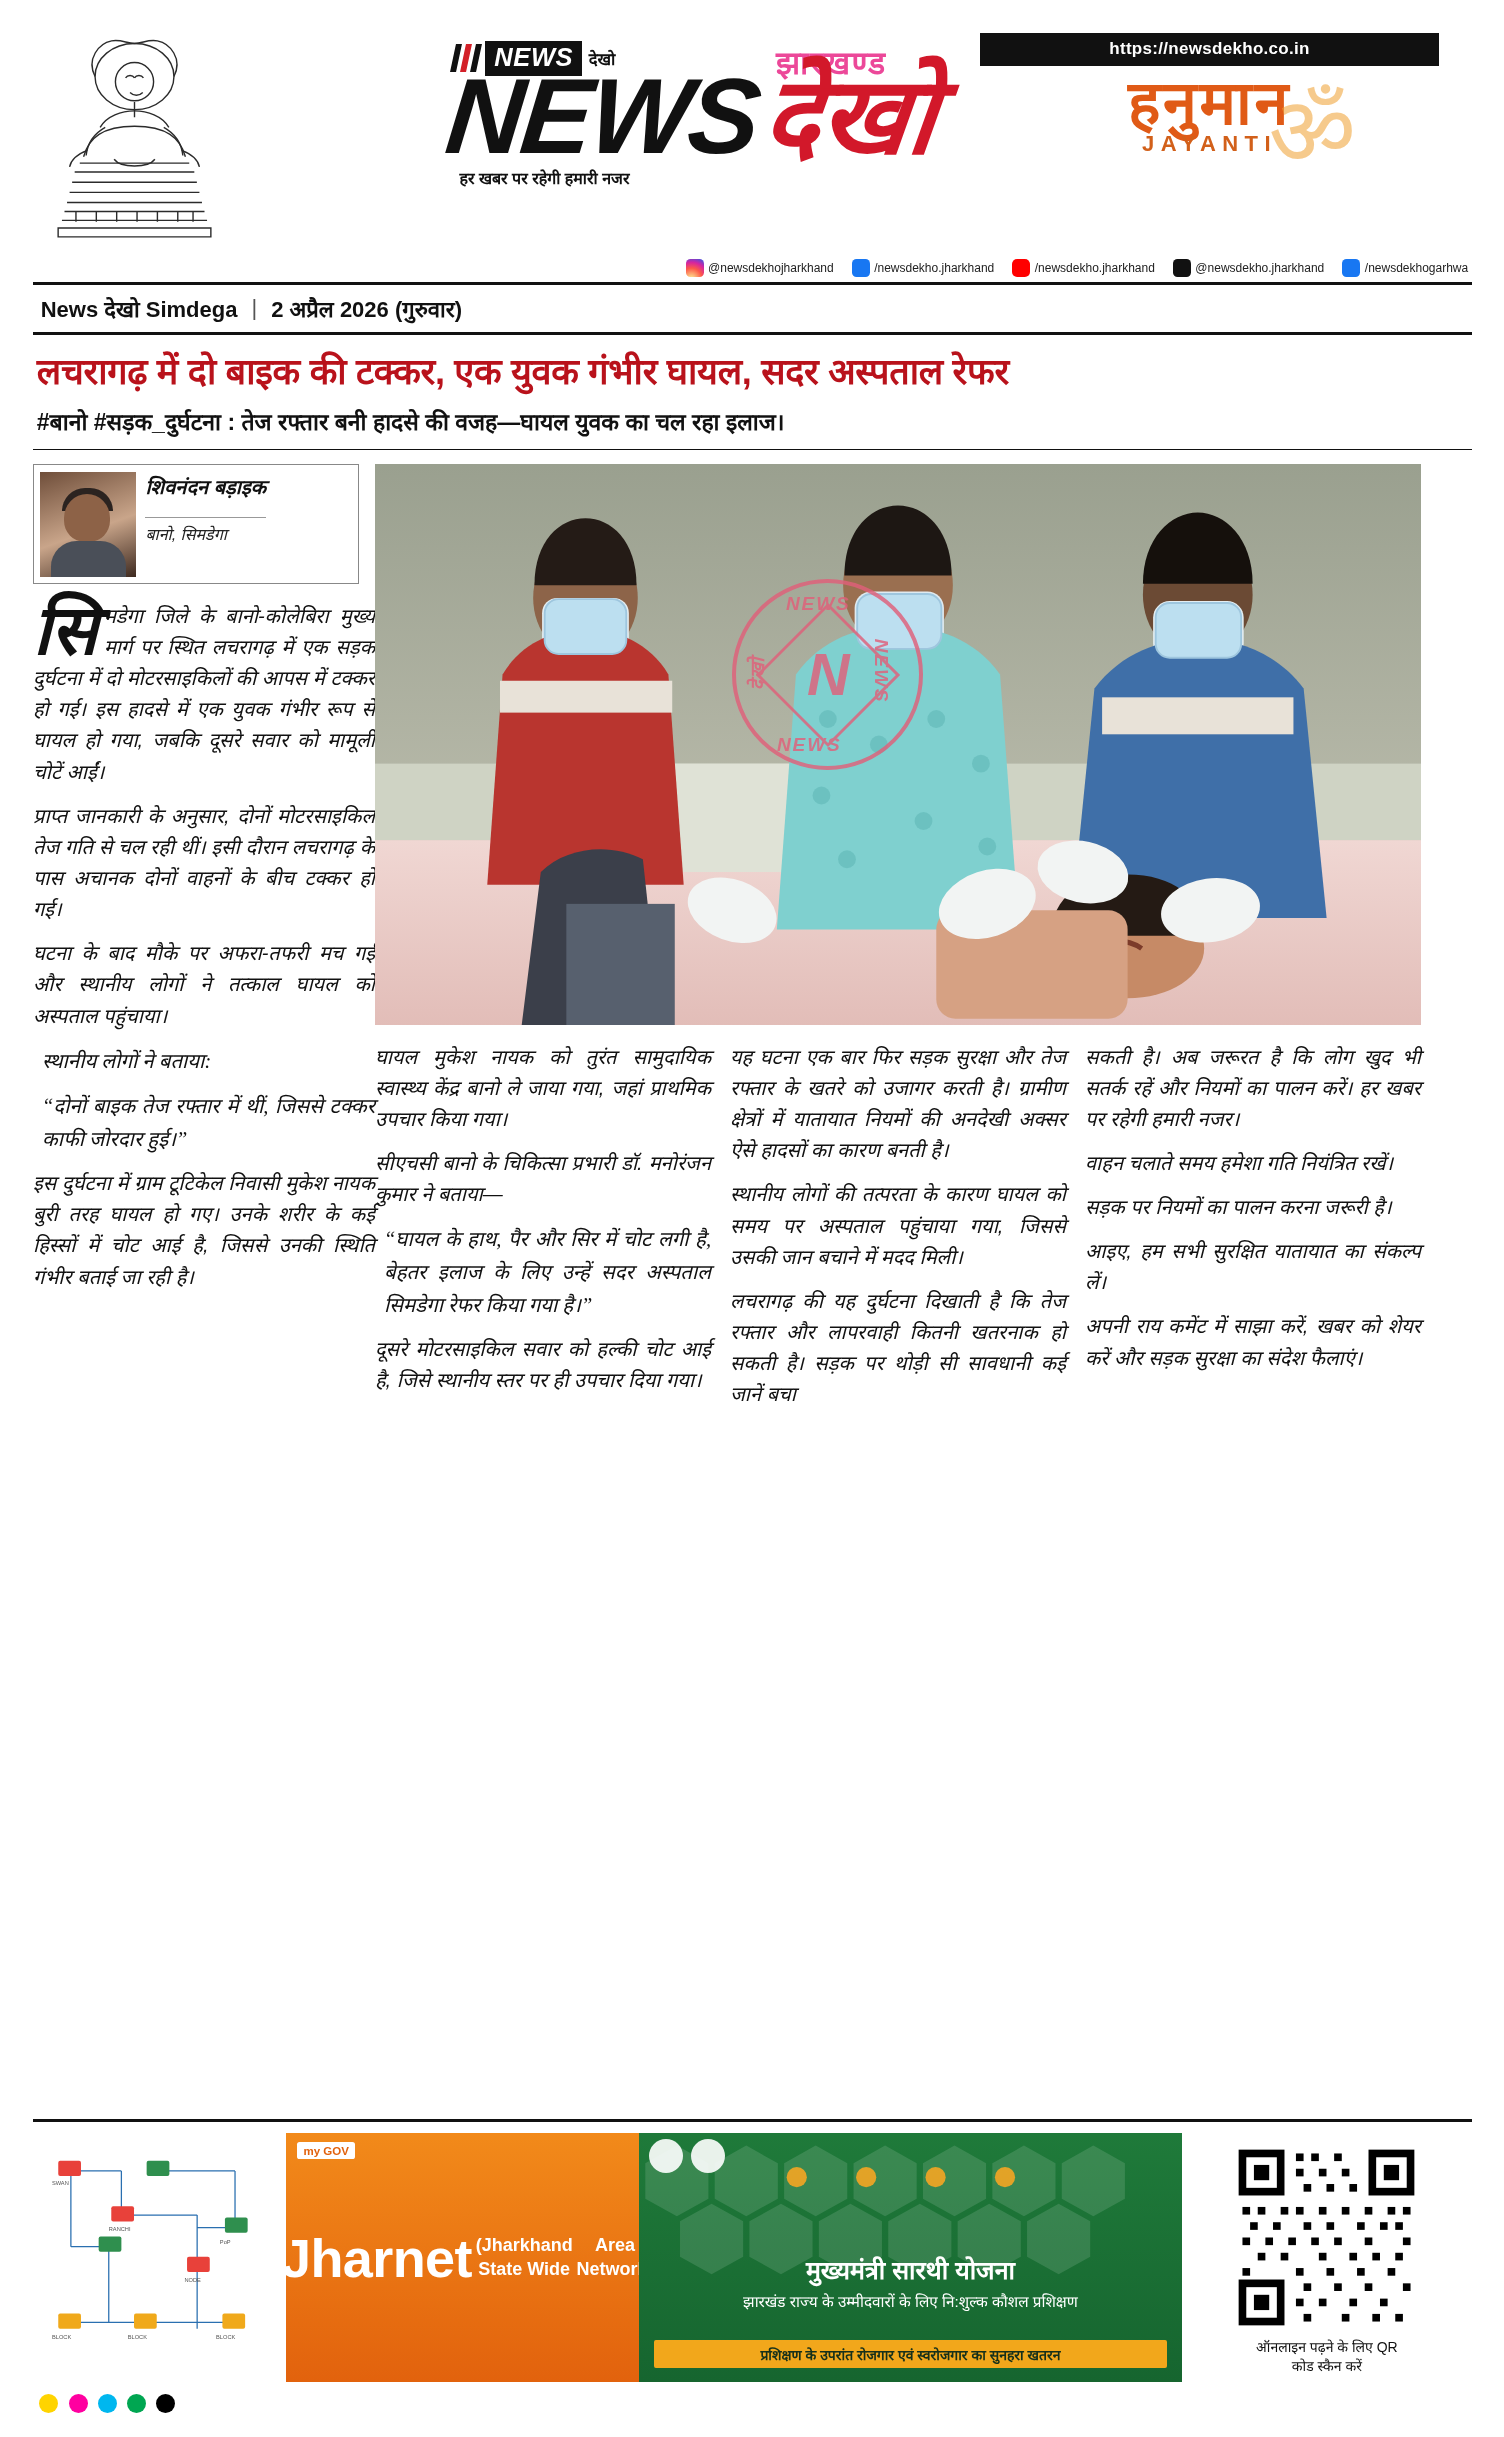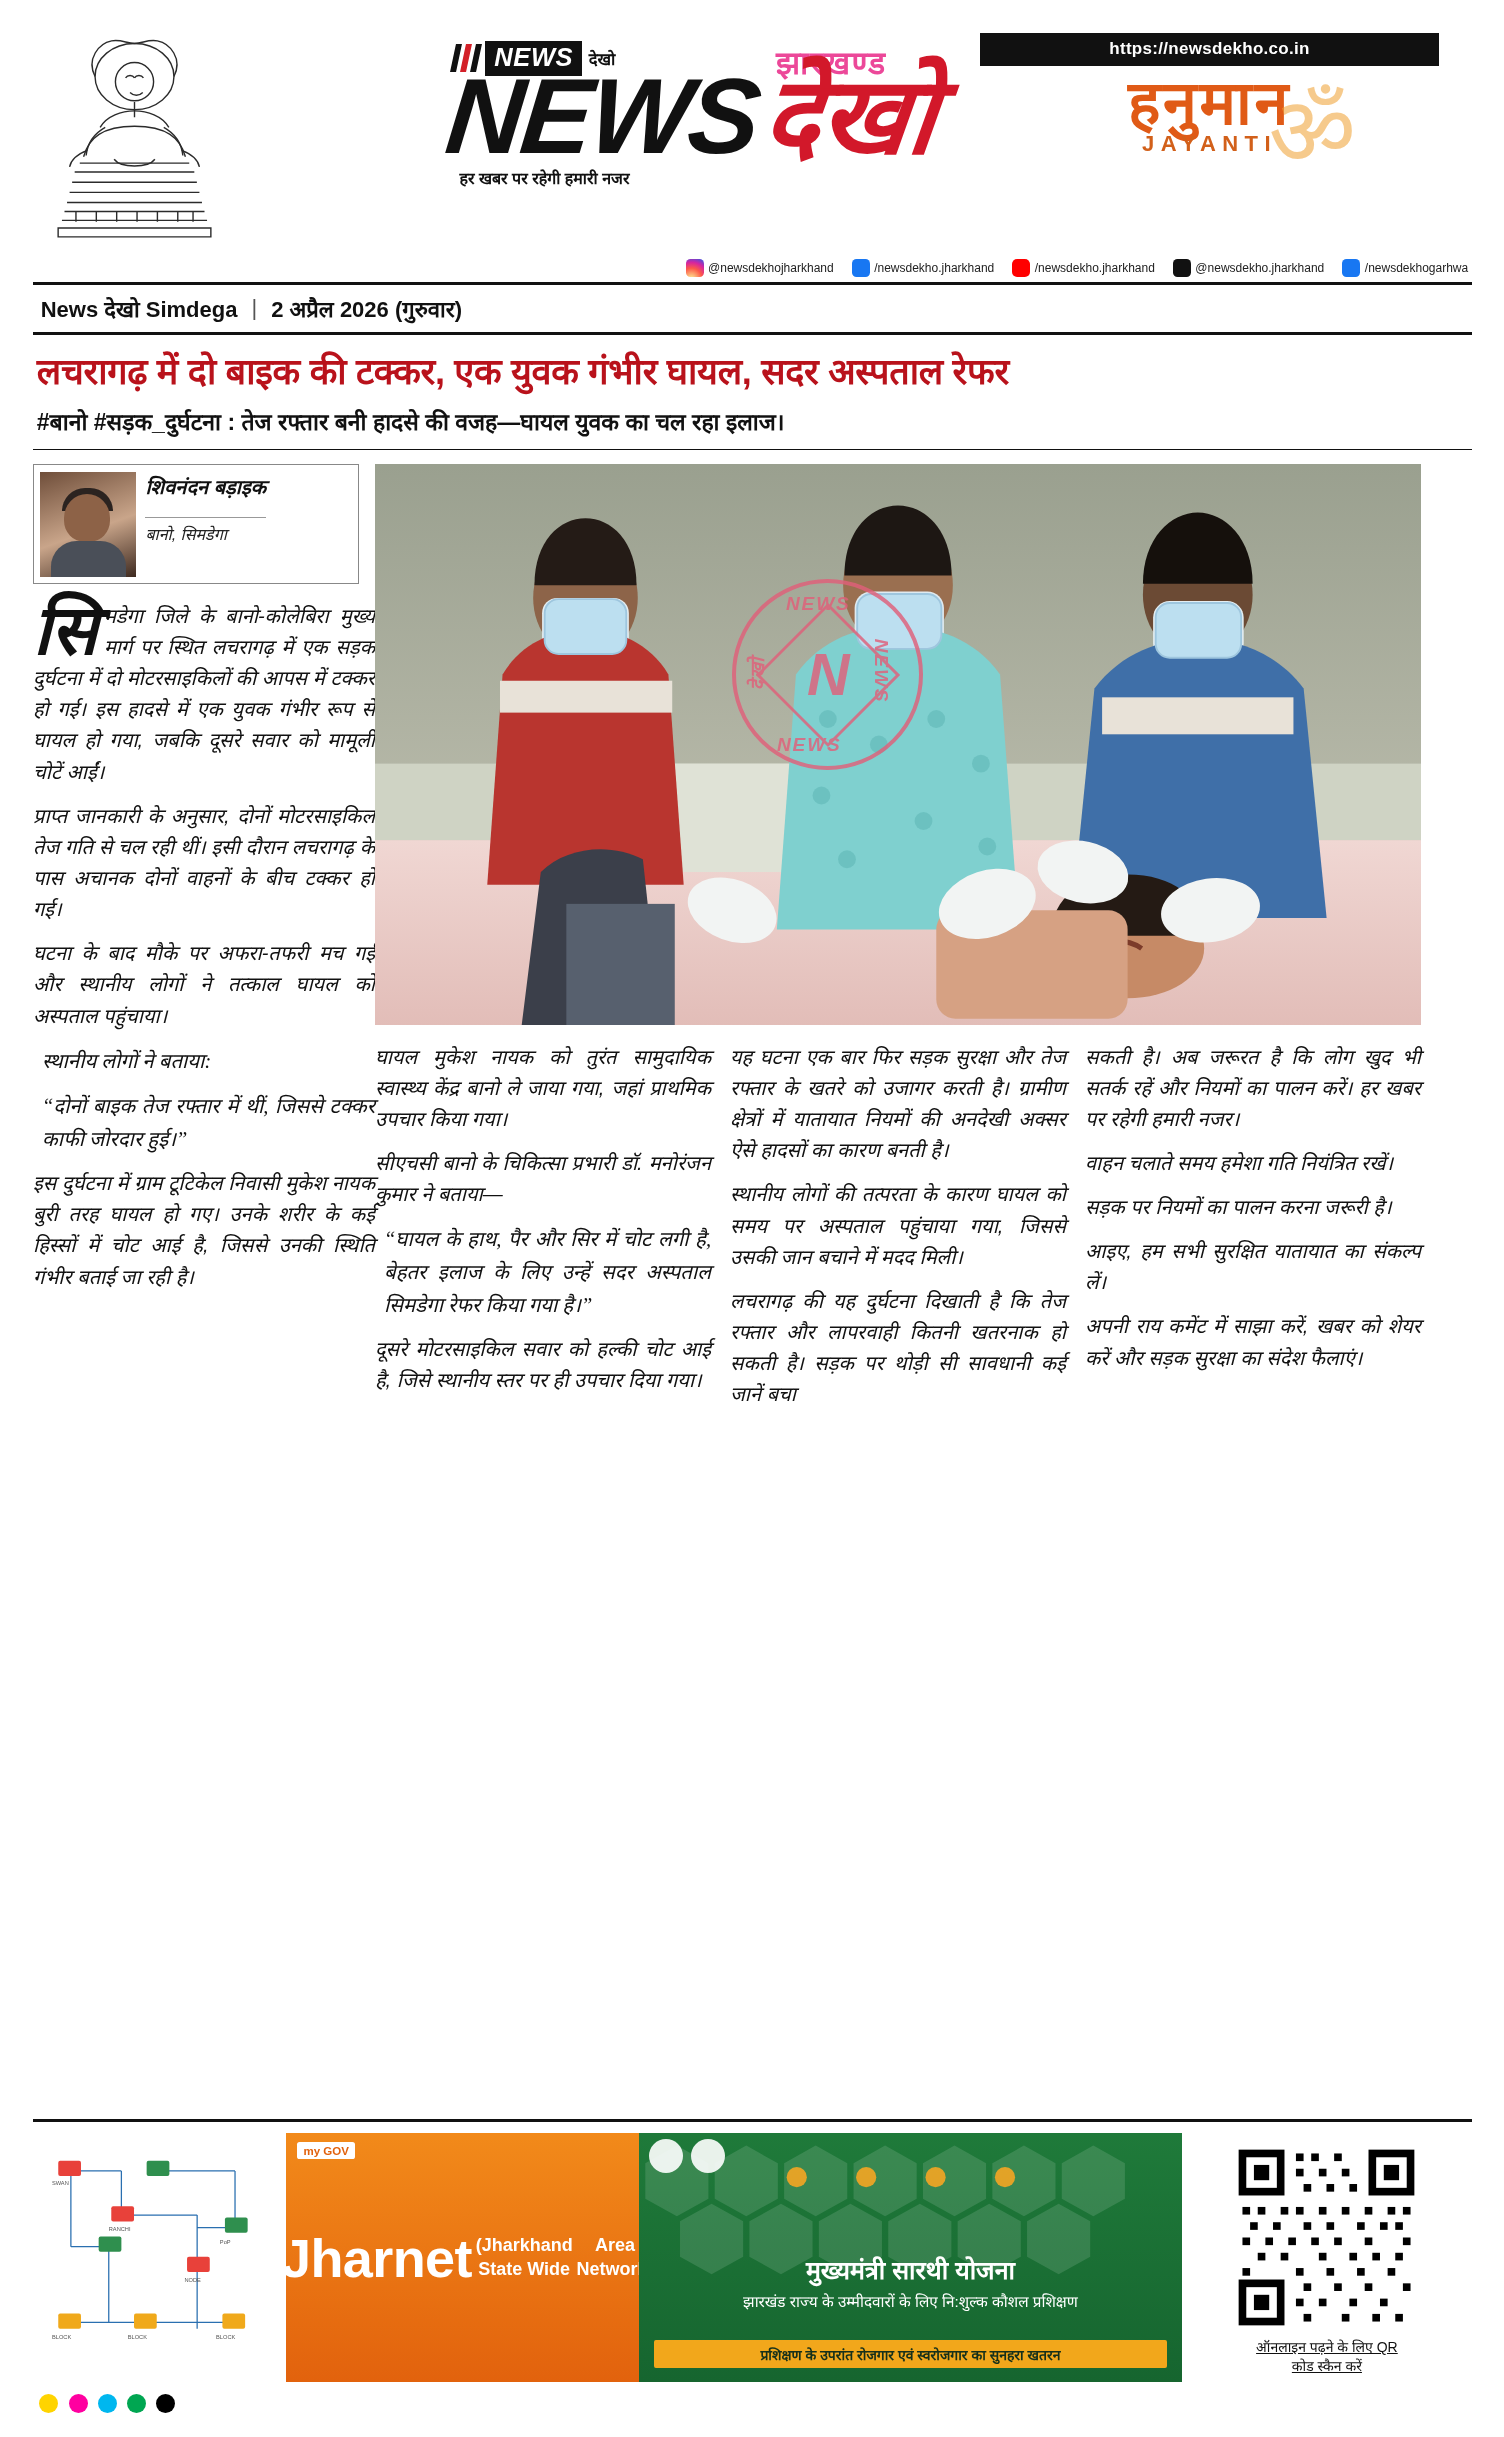--- a/index.html
+++ b/index.html
@@ -323,21 +323,21 @@
     width: 548px; background: linear-gradient(180deg,#1f7a3a,#16652f);
     color: #fff; position: relative;
   }
   .ad-sarthi .stitle { font-size: 25px; font-weight: bold; text-align: center; margin-top: 119px; }
   .ad-sarthi .ssub { font-size: 15.3px; text-align: center; margin-top: 5.1px; }
   .ad-sarthi .sband {
     position: absolute; left: 15.3px; right: 15.3px; bottom: 14px;
     background: #f2a71b; color: #16301a; font-size: 14px; font-weight: bold;
     text-align: center; padding: 4.5px 0; border-radius: 1.9px;
   }
-  .ad-qr { width: 293px; background: #fff; text-align: center; padding-top: 9px; text-decoration: underline; }
+  .ad-qr { width: 293px; background: #fff; text-align: center; padding-top: 9px; }
   .qr { width: 191px; height: 191px; margin: 0 auto; background: #fff; }
   .qr-cap { font-size: 14px; line-height: 1.35; margin-top: 5.1px; }
 
   .colordots { display: flex; gap: 10.2px; margin-top: 11.5px; padding-left: 6.4px; }
   .colordots span { width: 19px; height: 19px; border-radius: 50%; display: block; }
 
   .hex-grid { position:absolute; inset:0; }
 </style>
 </head>
 <body>

